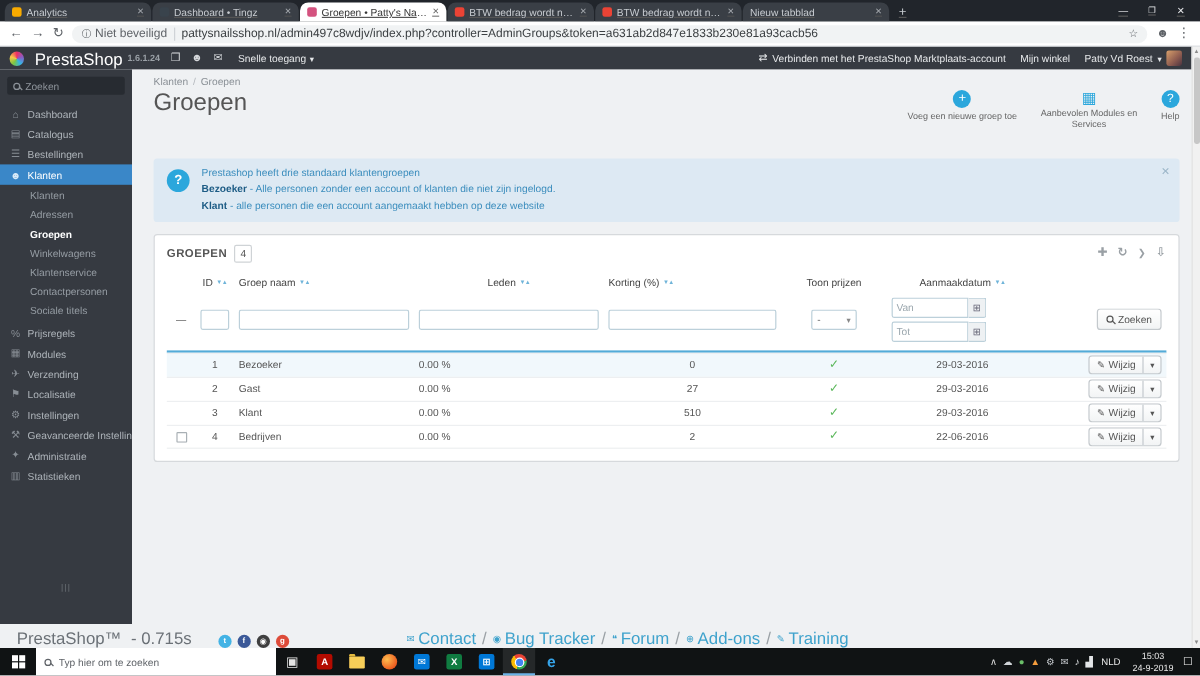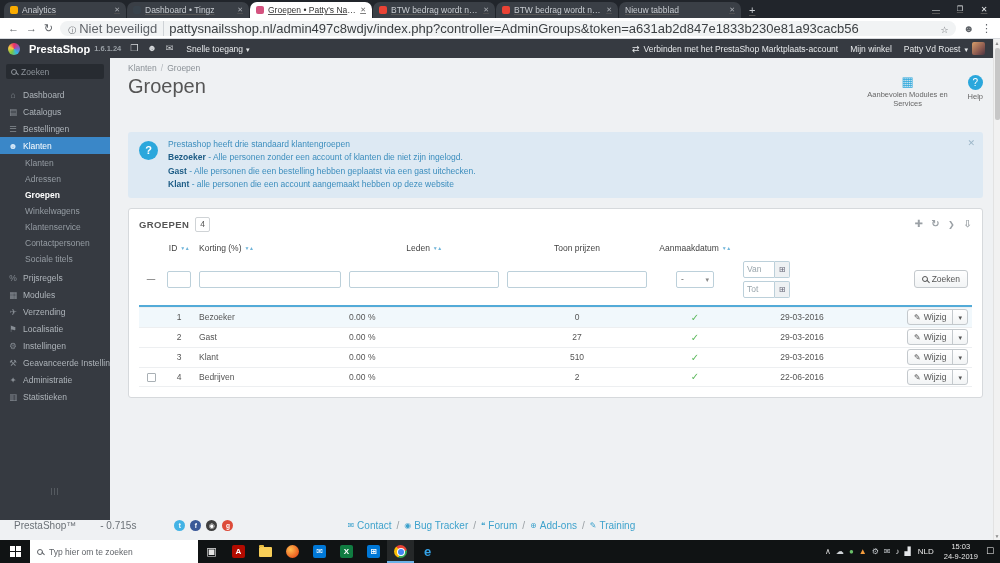--- a/index.html
+++ b/index.html
@@ -16,36 +16,36 @@
   .fav.f1{background:#f9ab00;} .fav.f2{background:#39434c;} .fav.f3{background:#d4527f;}
   .fav.f4,.fav.f5{background:#ea4335;}
   .tab .t{flex:1;white-space:nowrap;overflow:hidden;text-overflow:ellipsis;}
   .tab .x{flex:0 0 auto;font-size:7px;opacity:.75;}
   .newtab{color:#c8ccd1;font-size:11px;padding:0 7px 2px;}
   .wincontrols{margin-left:auto;display:flex;align-self:stretch;align-items:center;}
   .wc{width:24px;height:18px;display:flex;align-items:center;justify-content:center;color:#e8eaec;font-size:8px;}
 
   .addressbar{height:21px;background:#fff;border-bottom:1px solid #d7dade;display:flex;align-items:center;gap:7px;padding:0 8px;flex:0 0 auto;}
   .navic{color:#5f6368;font-size:11px;line-height:1;}
-  .urlbox{flex:1;height:15px;background:#f1f3f4;border-radius:8px;display:flex;align-items:center;gap:5px;padding:0 8px;font-size:13px;color:#5f6368;min-width:0;}
+  .urlbox{flex:1;height:15px;background:#f1f3f4;border-radius:8px;display:flex;align-items:center;gap:5px;padding:0 8px;font-size:10px;color:#5f6368;min-width:0;}
   .sec{color:#5f6368;border-right:1px solid #cfd3d7;padding-right:6px;display:flex;align-items:center;gap:3px;}
   .url{flex:1;white-space:nowrap;overflow:hidden;text-overflow:ellipsis;color:#3c4043;}
 
   
   .pagewrap{flex:1;min-height:0;position:relative;display:flex;flex-direction:column;}
   .pagewrap>.row{margin-right:7px;}
   .vscroll{position:absolute;top:0;right:0;bottom:0;width:7px;background:#f1f1f1;border-left:1px solid #e2e2e2;}
   .vscroll .arr{height:8px;display:flex;align-items:center;justify-content:center;font-size:5px;color:#8a8a8a;}
   .vscroll .thumb{position:absolute;top:9px;left:1px;width:5px;height:72px;background:#c7c7c7;border-radius:2px;}
   .vscroll .arr.dn{position:absolute;bottom:0;left:0;right:0;}
 
   
   .ps-header{height:19px;background:#363a41;display:flex;align-items:center;gap:9px;padding:0 8px;color:#fff;flex:0 0 auto;}
   .ps-mark{width:12px;height:12px;border-radius:50%;background:conic-gradient(#ef2e63,#8a5cc4,#33b6e5,#7ec641,#f7c948,#ef2e63);flex:0 0 auto;}
-  .ps-brand{font-weight:bold;font-size:11px;color:#fff;}
+  .ps-brand{font-weight:normal;font-size:14px;color:#fff;}
   .ps-ver{font-size:7.5px;color:#9aa0a6;margin-left:-5px;font-weight:bold;}
   .hic{color:#d6d9dc;font-size:9px;line-height:1;}
   .quick{font-size:8.5px;color:#e7e9eb;display:flex;align-items:center;gap:3px;margin-left:4px;}
   .caret::before{content:"▾";font-size:7px;}
   .hdr-right{margin-left:auto;display:flex;align-items:center;gap:12px;font-size:8.5px;color:#e7e9eb;}
   .mk{display:flex;align-items:center;gap:4px;}
   .userblk{display:flex;align-items:center;gap:4px;}
   .avatar{width:13px;height:13px;border-radius:2px;background:linear-gradient(135deg,#d9a06b,#8c5a4f 60%,#4a3340);flex:0 0 auto;}
 
   
@@ -93,55 +93,55 @@
   .sort{font-size:5px;color:#6fb4d9;margin-left:3px;letter-spacing:-.5px;vertical-align:1px;}
   .sort::before{content:"▼▲";}
 
   .t-filter{padding:5px 0 7px;border-bottom:2px solid #53abd8;align-items:center;}
   .f-in{height:17px;border:1px solid #bcd0da;border-radius:2px;font-size:8.5px;padding:0 3px;color:#555;width:100%;outline:none;background:#fff;}
   .f-in::placeholder{color:#9aa6ad;}
   .f-select{display:inline-flex;align-items:center;justify-content:space-between;gap:5px;width:38px;height:17px;border:1px solid #bcd0da;border-radius:2px;background:#fff;padding:0 4px;color:#666;margin:0 auto;}
   .f-select .caret::before{color:#888;}
   .dates{display:flex;flex-direction:column;gap:3px;align-items:flex-start;}
   .dgroup{display:flex;}
-  .dgroup .f-in{width:32px;border-radius:2px 0 0 2px;}
+  .dgroup .f-in{width:64px;border-radius:2px 0 0 2px;}
   .cal{width:15px;height:17px;border:1px solid #bcd0da;border-left:0;border-radius:0 2px 2px 0;background:#eef1f3;display:flex;align-items:center;justify-content:center;font-size:8px;color:#667;}
   .actions{display:flex;justify-content:flex-end;padding-right:4px;}
 
   .btn{display:inline-flex;align-items:center;gap:4px;border:1px solid #c4c9cd;border-radius:3px;background:linear-gradient(#ffffff,#f2f4f5);font-size:8.5px;color:#555;padding:3px 7px;cursor:default;}
   .btn-group{display:inline-flex;border:1px solid #c4c9cd;border-radius:3px;background:linear-gradient(#ffffff,#f2f4f5);font-size:8.5px;color:#555;overflow:hidden;}
   .btn-main{display:flex;align-items:center;gap:3px;padding:2px 6px;}
   .btn-caretseg{display:flex;align-items:center;padding:2px 5px;border-left:1px solid #c4c9cd;}
 
   .t-data{height:20px;border-top:1px solid #edeff1;}
   .t-data.hl{background:#f1f8fc;}
   .t-data:last-child{border-bottom:1px solid #edeff1;}
   .check{color:#5cb85c;font-size:10px;font-weight:bold;}
   .cb{display:inline-block;width:9px;height:9px;border:1px solid #a9b0b5;border-radius:1px;background:#fff;vertical-align:middle;}
   .bulk{margin-top:10px;}
 
   
-  .ps-footer{height:20px;display:flex;align-items:flex-start;gap:24px;padding:0 10px 0 14px;font-size:10px;color:#6b7177;background:#eff1f3;flex:0 0 auto;}
+  .ps-footer{height:20px;display:flex;align-items:flex-end;gap:8px;padding:0 10px 0 14px;font-size:14px;color:#6b7177;background:#eff1f3;flex:0 0 auto;}
   .socials{display:flex;gap:5px;margin-left:14px;}
   .soc{width:11px;height:11px;border-radius:50%;color:#fff;font-size:6.5px;font-weight:bold;display:inline-flex;align-items:center;justify-content:center;}
   .s-tw{background:#43b3e5;} .s-fb{background:#3b5998;} .s-ig{background:#3f3f3f;} .s-gp{background:#dd4b39;}
   .flinks{display:flex;align-items:center;gap:5px;margin-left:90px;color:#3ea2cc;}
   .flink{display:inline-flex;align-items:center;gap:3px;}
   .fsep::before{content:"/";color:#9aa0a5;}
   .li{font-size:8px;}
 
   
   .taskbar{height:23px;background:#101314;display:flex;align-items:stretch;color:#e8e8e8;flex:0 0 auto;}
   .tb-start{width:30px;display:flex;align-items:center;justify-content:center;}
   .winlogo{width:11px;height:11px;background:
     linear-gradient(#fff,#fff) 0 0/5px 5px no-repeat,
     linear-gradient(#fff,#fff) 6px 0/5px 5px no-repeat,
     linear-gradient(#fff,#fff) 0 6px/5px 5px no-repeat,
     linear-gradient(#fff,#fff) 6px 6px/5px 5px no-repeat;}
-  .tb-search{width:168px;background:#fff;color:#5f6368;display:flex;align-items:center;gap:6px;padding:0 7px;font-size:8.5px;}
+  .tb-search{width:200px;background:#fff;color:#5f6368;display:flex;align-items:center;gap:6px;padding:0 7px;font-size:8.5px;}
   .tb-ic{width:27px;display:flex;align-items:center;justify-content:center;font-size:11px;}
   .tb-ic.active{background:rgba(255,255,255,.09);box-shadow:inset 0 -2px 0 #6cb2e8;}
   .app{width:13px;height:13px;border-radius:2px;display:flex;align-items:center;justify-content:center;color:#fff;font-size:8px;font-weight:bold;}
   .a-pdf{background:#b30b00;} .a-mail{background:#0078d7;} .a-xls{background:#107c41;} .a-store{background:#0078d7;}
   .a-folder{width:13px;height:10px;background:#f8ce58;border-radius:1px;position:relative;}
   .a-folder::before{content:"";position:absolute;top:-2px;left:0;width:5px;height:2px;background:#e3b93e;border-radius:1px 1px 0 0;}
   .a-ff{width:13px;height:13px;border-radius:50%;background:radial-gradient(circle at 35% 35%,#ffbd4f,#e3340c);}
   .a-chrome{width:13px;height:13px;border-radius:50%;background:conic-gradient(from -40deg,#ea4335 0 120deg,#34a853 120deg 240deg,#fbbc05 240deg 360deg);position:relative;}
   .a-chrome::after{content:"";position:absolute;inset:3.5px;border-radius:50%;background:#4285f4;box-shadow:0 0 0 1px #fff;}
   .a-edge{color:#35a3e8;font-size:13px;font-weight:bold;}
@@ -380,36 +380,39 @@
 
       <main class="main" data-name="main-content">
         <div class="breadcrumb" data-name="breadcrumb">
           <span data-name="breadcrumb-klanten">Klanten</span>
           <span class="crumb-sep"></span>
           <span data-name="breadcrumb-groepen">Groepen</span>
         </div>
         <div class="title-row">
           <h1 class="page-title" data-name="page-title">Groepen</h1>
           <div class="hdr-actions">
+            <div class="hdr-action" data-name="add-group-button">
+              <span class="icircle" data-name="add-circle-icon"></span>
+              <span>Voeg een nieuwe groep toe</span>
+            </div>
             <div class="hdr-action" data-name="recommended-modules-button">
               <span class="isquare" data-name="modules-services-icon"></span>
               <span>Aanbevolen Modules en Services</span>
             </div>
             <div class="hdr-action" data-name="help-button">
               <span class="icircle" data-name="help-icon"></span>
               <span>Help</span>
             </div>
           </div>
         </div>
 
         <div class="infobox" data-name="info-box">
           <span class="qicon" data-name="question-icon"></span>
           <div data-name="infobox-intro">Prestashop heeft drie standaard klantengroepen</div>
           <div data-name="infobox-line"><b>Bezoeker</b> <span>- Alle personen zonder een account of klanten die niet zijn ingelogd.</span></div>
-          <div data-name="infobox-line"><b>Gast</b> <span>- Alle personen die een bestelling hebben geplaatst via een gast uitchecken.</span></div>
           <div data-name="infobox-line"><b>Klant</b> <span>- alle personen die een account aangemaakt hebben op deze website</span></div>
           <span class="ib-close" data-name="infobox-close-icon"></span>
         </div>
 
         <div class="panel" data-name="groups-panel">
           <div class="panel-hdr">
             <span data-name="panel-title">GROEPEN</span>
             <span class="badge" data-name="count-badge">4</span>
             <div class="panel-icons">
               <span data-name="panel-add-icon"></span>
@@ -417,22 +420,23 @@
               <span data-name="panel-sql-icon"></span>
               <span data-name="panel-export-icon"></span>
             </div>
           </div>
 
           <div class="tbl" data-name="groups-table">
 
             <div class="t-row" data-name="table-header-row">
               <div class="th"></div>
               <div class="th c" data-name="column-header-id"><span>ID</span><span class="sort" data-name="sort-icon"></span></div>
+              <div class="th" data-name="column-header-naam"><span>Groep naam</span><span class="sort" data-name="sort-icon"></span></div>
+              <div class="th c" data-name="column-header-leden"><span>Leden</span><span class="sort" data-name="sort-icon"></span></div>
               <div class="th" data-name="column-header-korting"><span>Korting (%)</span><span class="sort" data-name="sort-icon"></span></div>
-              <div class="th c" data-name="column-header-leden"><span>Leden</span><span class="sort" data-name="sort-icon"></span></div>
               <div class="th c" data-name="column-header-toon-prijzen"><span>Toon prijzen</span></div>
               <div class="th c" data-name="column-header-aanmaakdatum"><span>Aanmaakdatum</span><span class="sort" data-name="sort-icon"></span></div>
               <div class="th"></div>
             </div>
 
             <div class="t-row t-filter" data-name="filter-row">
               <div class="td c" data-name="select-all-control">—</div>
               <div class="td"><input class="f-in" data-name="filter-id-input" style=""></div>
               <div class="td"><input class="f-in" data-name="filter-name-input" style=""></div>
               <div class="td"><input class="f-in" data-name="filter-discount-input" style=""></div>

